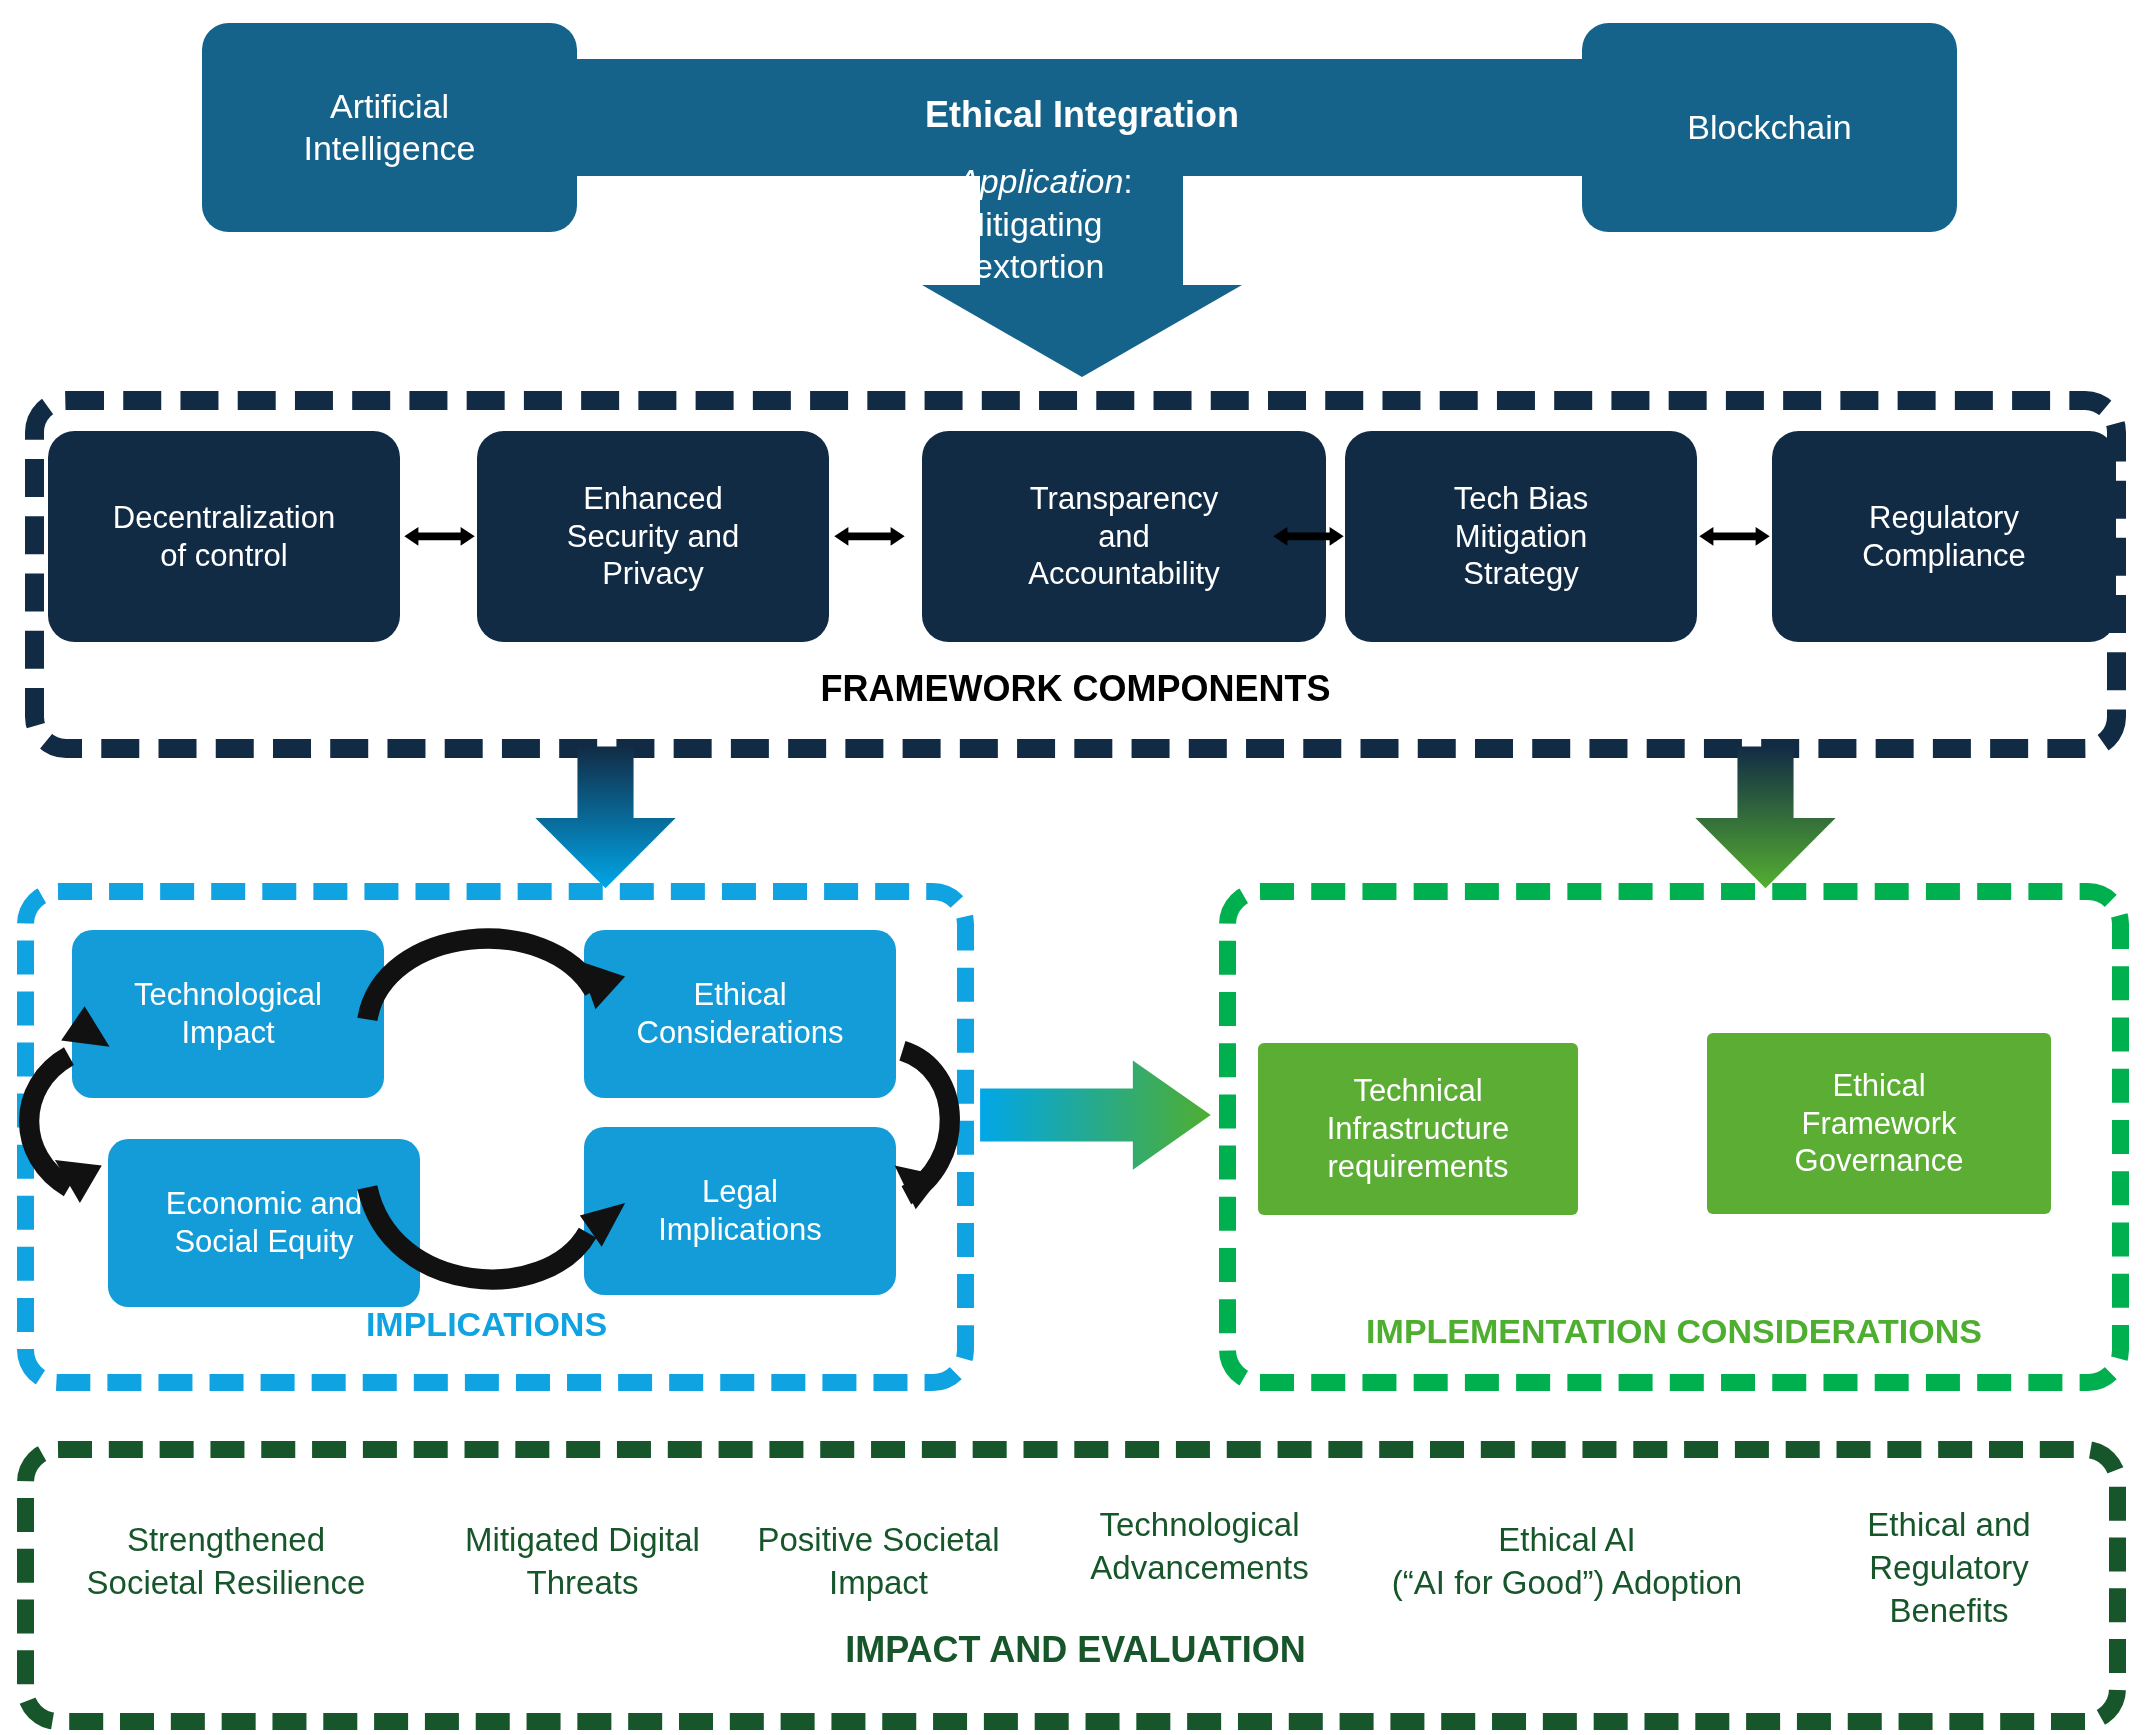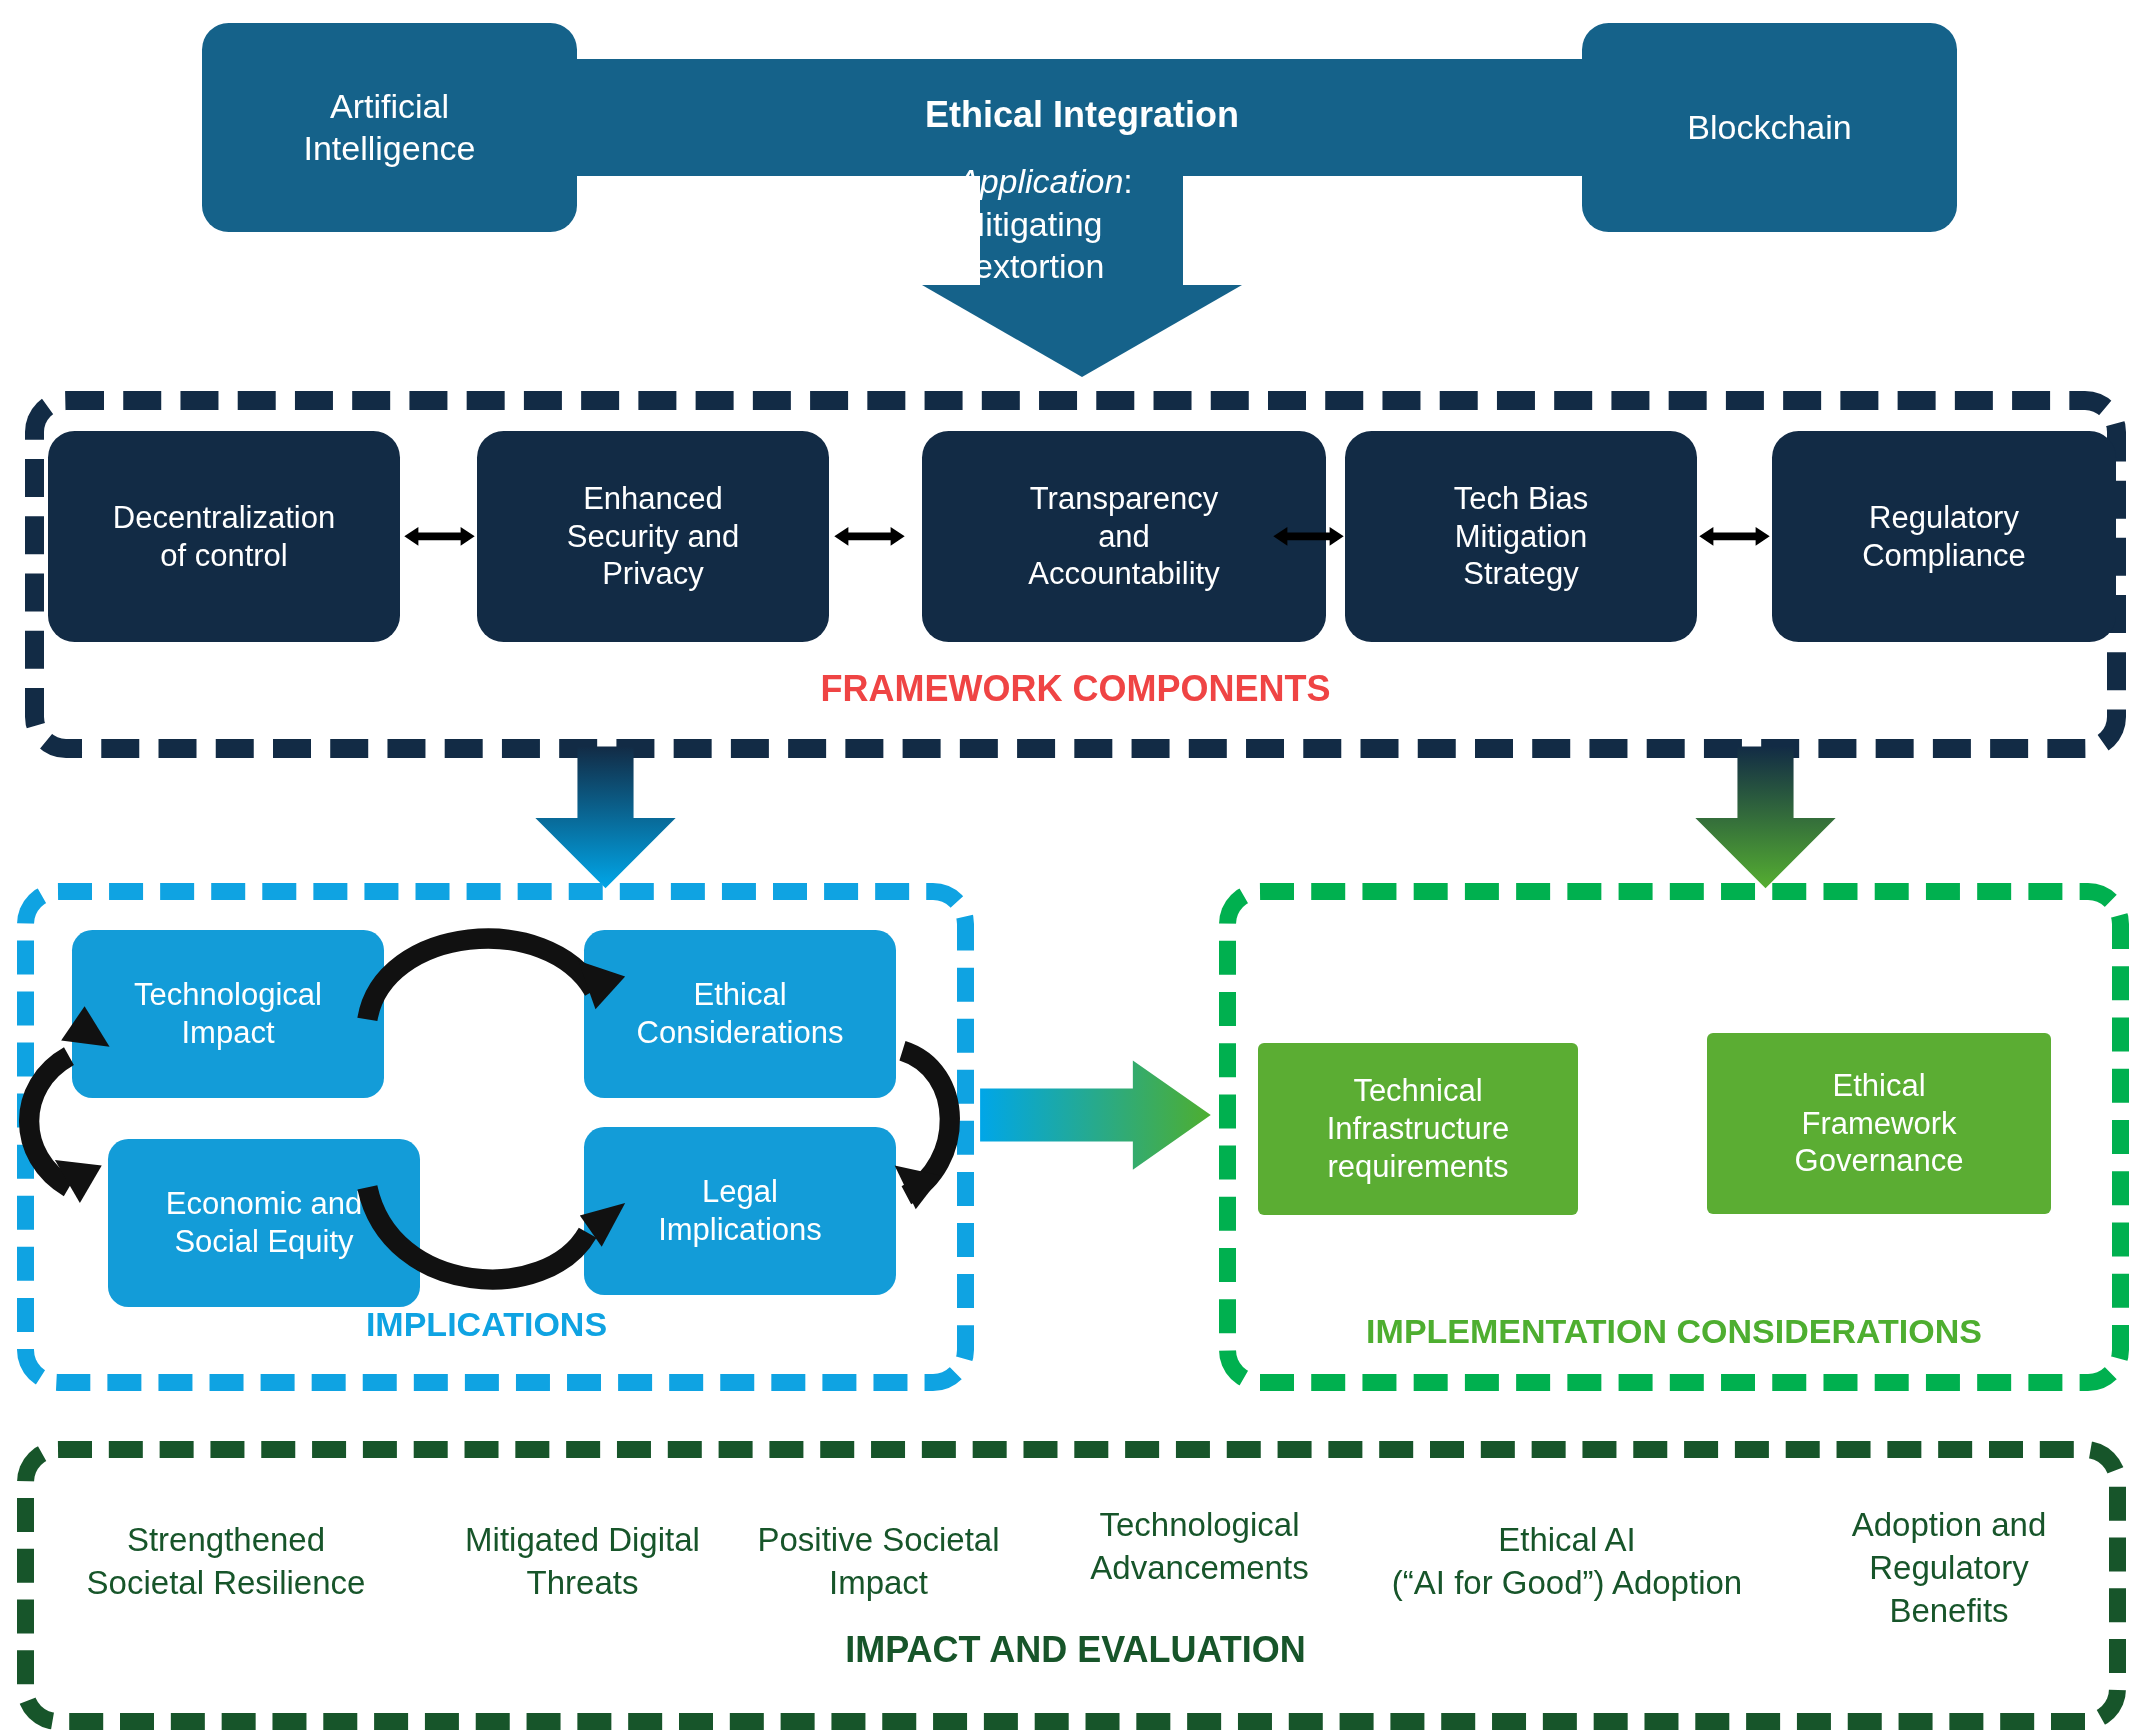--- a/index.html
+++ b/index.html
@@ -101,21 +101,21 @@
   #sec-impact {
     left:17px; top:1441px; width:2109px; height:289px;
     border-width:17px; border-color:#17552A;
   }
 
   .sec-title {
     position:absolute;
     font-weight:bold;
     letter-spacing:0px;
   }
-  #title-framework     { left:0; top:668px;  width:2151px; text-align:center; color:#ef4444; font-size:36px; }
+  #title-framework     { left:0; top:668px;  width:2151px; text-align:center; color:#000000; font-size:36px; }
   #title-implications  { left:0; top:1305px; width:973px; text-align:center; color:#0FA3E2; font-size:34px; }
   #title-implementation{ left:1219px; top:1312px; width:910px; text-align:center; color:#4EAE30; font-size:34px; }
   #title-impact        { left:0; top:1629px; width:2151px; text-align:center; color:#17552A; font-size:36px; }
 
   
   .fw-box {
     background:#122B45;
     border-radius:26.6px;
     font-size:31px;
     top:431px; height:211px;
@@ -297,20 +297,20 @@
   <div class="impact-item" style="left:70px; top:1519px; width:312px;">Strengthened
 Societal Resilience</div>
   <div class="impact-item" style="left:434px; top:1519px; width:297px;">Mitigated Digital
 Threats</div>
   <div class="impact-item" style="left:734px; top:1519px; width:289px;">Positive Societal
 Impact</div>
   <div class="impact-item" style="left:1059px; top:1504px; width:281px;">Technological
 Advancements</div>
   <div class="impact-item" style="left:1352px; top:1519px; width:430px;">Ethical AI
 (“AI for Good”) Adoption</div>
-  <div class="impact-item" style="left:1820px; top:1504px; width:258px;">Adoption and
+  <div class="impact-item" style="left:1820px; top:1504px; width:258px;">Ethical and
 Regulatory
 Benefits</div>
 
   <div class="sec-title" id="title-impact">IMPACT AND EVALUATION</div>
 
 </div>
 
 
 </body></html>

